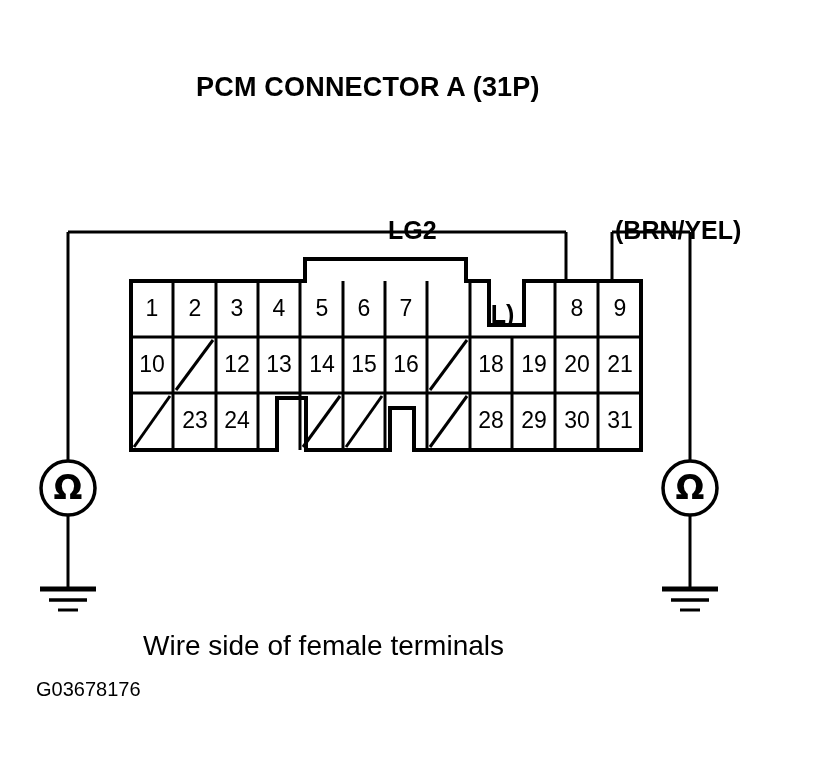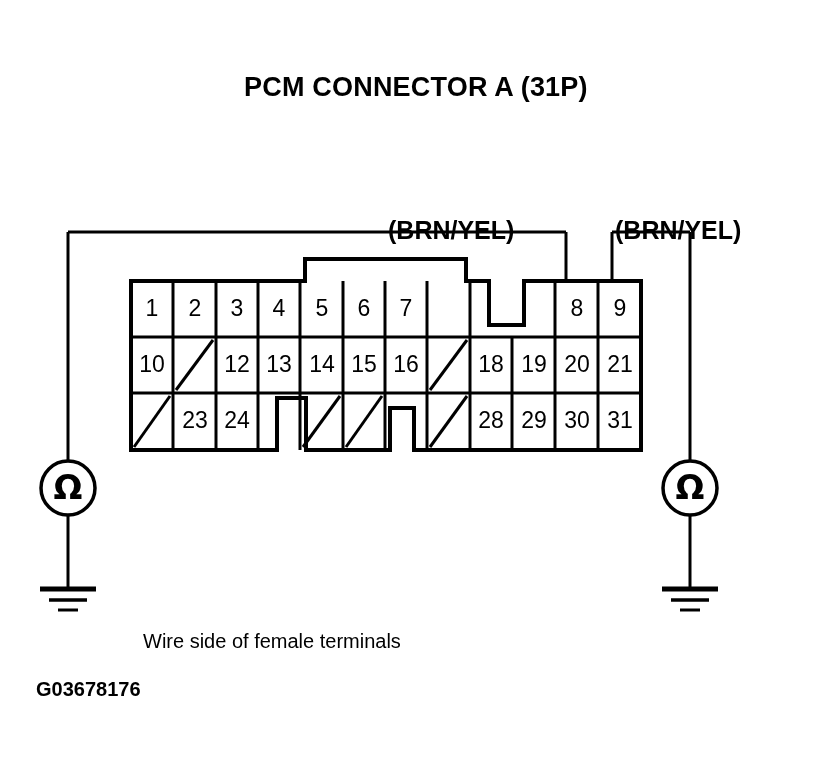--- a/index.html
+++ b/index.html
@@ -19,39 +19,38 @@
     width: 815px;
     height: 776px;
   }
   .txt { position: absolute; white-space: pre; color: #000; }
 
   #title {
     left: 196px; top: 72px;
     font-size: 27px;
     font-weight: bold;
     letter-spacing: 0.2px;
-    margin-left: 48px;
   }
   .wire-label {
     font-size: 25px;
     font-weight: bold;
     line-height: 1.12;
   }
   #label-lg2 { left: 388px; top: 160px; }
   #label-lg1 { left: 615px; top: 160px; }
 
   #caption {
     left: 143px; top: 630px;
-    font-size: 20px;
+    font-size: 28px;
     font-weight: normal;
   }
   #figcode {
     left: 36px; top: 678px;
     font-size: 20px;
-    font-weight: bold;
+    font-weight: normal;
   }
 
   svg#art {
     position: absolute;
     left: 0; top: 0;
     width: 815px;
     height: 776px;
   }
   svg#art text.cellnum {
     font-family: "Liberation Sans", sans-serif;
@@ -62,20 +61,21 @@
   }
 </style>
 </head>
 <body>
 
 <div id="stage">
 
   <div class="txt" id="title">PCM CONNECTOR A (31P)</div>
 
   <div class="txt wire-label" id="label-lg2">
+    <div>LG2</div>
     <div>(BRN/YEL)</div>
   </div>
 
   <div class="txt wire-label" id="label-lg1">
     <div>(BRN/YEL)</div>
   </div>
 
   <div class="txt" id="caption">Wire side of female terminals</div>
   <div class="txt" id="figcode">G03678176</div>
 

